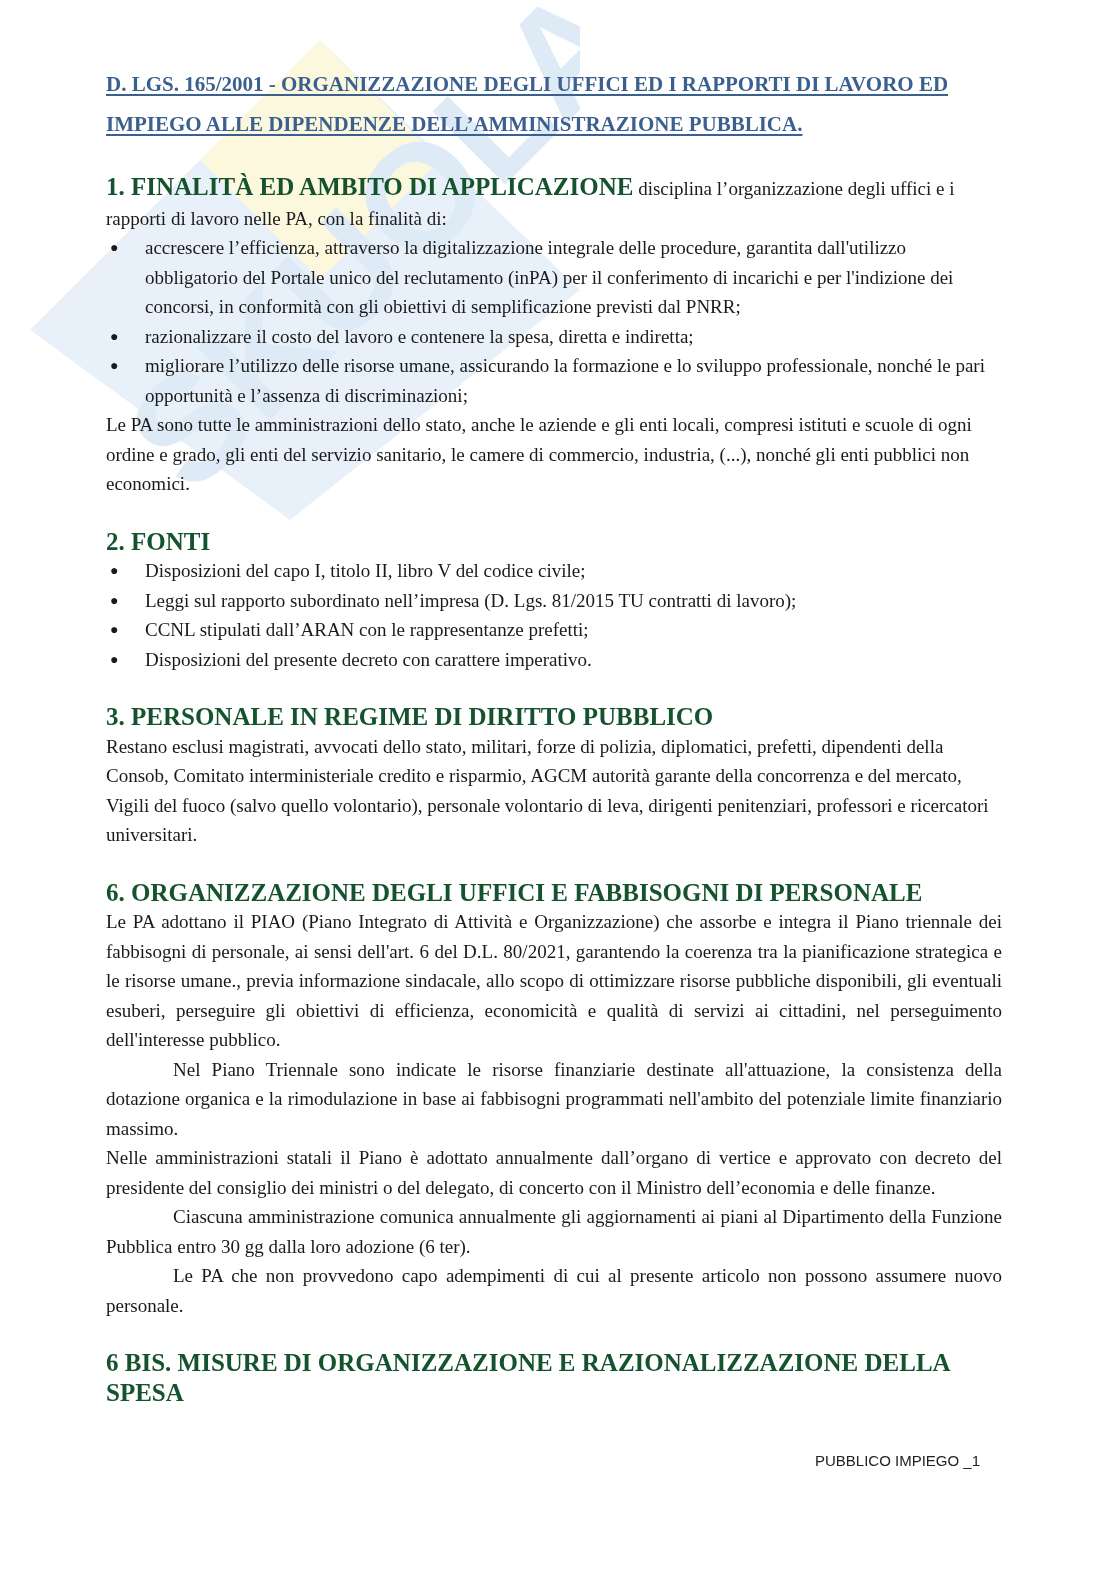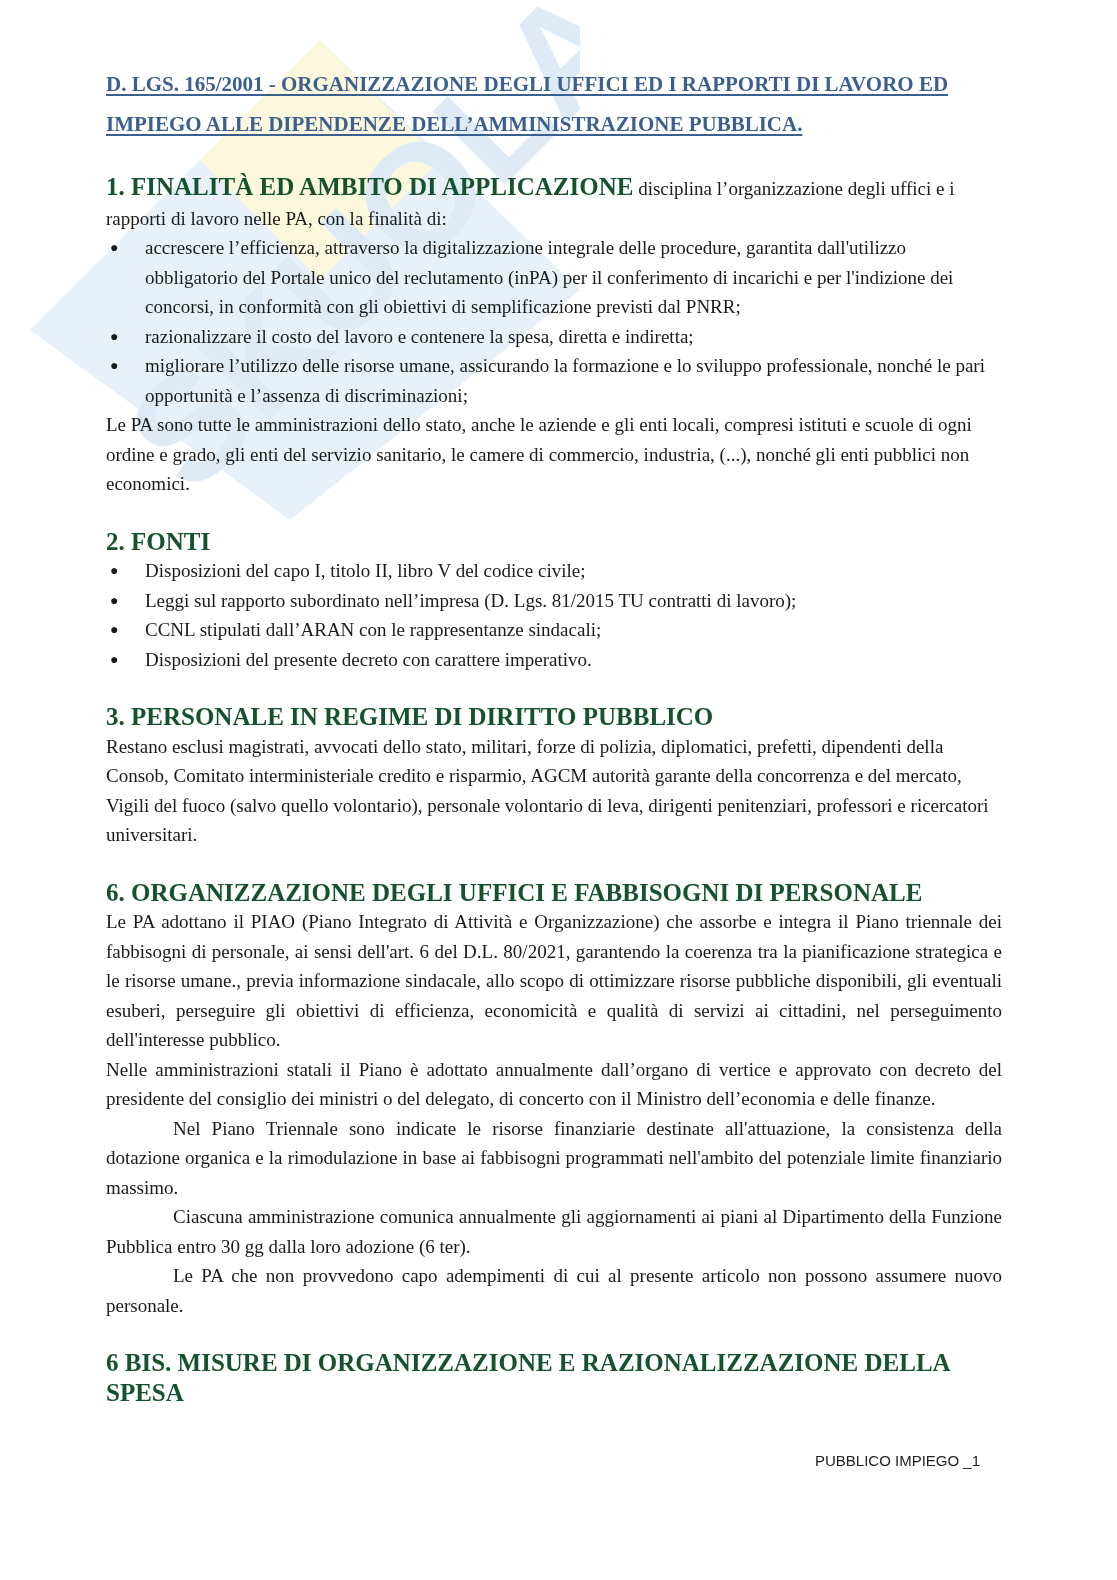--- a/index.html
+++ b/index.html
@@ -38,35 +38,35 @@
       <li><span class="bullet">●</span><span>migliorare l’utilizzo delle risorse umane, assicurando la formazione e lo sviluppo professionale, nonché le pari opportunità e l’assenza di discriminazioni;</span></li>
     </ul>
     <p>Le PA sono tutte le amministrazioni dello stato, anche le aziende e gli enti locali, compresi istituti e scuole di ogni ordine e grado, gli enti del servizio sanitario, le camere di commercio, industria,  (...), nonché gli enti pubblici non economici.</p>
   </div>
 
   <div class="sec">
     <div class="h">2. FONTI</div>
     <ul>
       <li><span class="bullet">●</span><span>Disposizioni del capo I, titolo II, libro V del codice civile;</span></li>
       <li><span class="bullet">●</span><span>Leggi sul rapporto subordinato nell’impresa (D. Lgs. 81/2015 TU contratti di lavoro);</span></li>
-      <li><span class="bullet">●</span><span>CCNL stipulati dall’ARAN con le rappresentanze sindacali;</span></li>
+      <li><span class="bullet">●</span><span>CCNL stipulati dall’ARAN con le rappresentanze prefetti;</span></li>
       <li><span class="bullet">●</span><span>Disposizioni del presente decreto con carattere imperativo.</span></li>
     </ul>
   </div>
 
   <div class="sec">
     <div class="h">3. PERSONALE IN REGIME DI DIRITTO PUBBLICO</div>
     <p>Restano esclusi magistrati, avvocati dello stato, militari, forze di polizia, diplomatici, prefetti, dipendenti della Consob, Comitato interministeriale credito e risparmio, AGCM autorità garante della concorrenza e del mercato, Vigili del fuoco (salvo quello volontario), personale volontario di leva, dirigenti penitenziari, professori e ricercatori universitari.</p>
   </div>
 
   <div class="sec">
     <div class="h">6. ORGANIZZAZIONE DEGLI UFFICI E FABBISOGNI DI PERSONALE</div>
     <p class="just">Le PA adottano il PIAO (Piano Integrato di Attività e Organizzazione) che assorbe e integra il Piano triennale dei fabbisogni di personale, ai sensi dell'art. 6 del D.L. 80/2021, garantendo la coerenza tra la pianificazione strategica e le risorse umane., previa informazione sindacale, allo scopo di ottimizzare risorse pubbliche disponibili, gli eventuali esuberi, perseguire gli obiettivi di efficienza, economicità e qualità di servizi ai cittadini, nel perseguimento dell'interesse pubblico.</p>
+    <p class="just indent">Nel Piano Triennale sono indicate le risorse finanziarie destinate all'attuazione, la consistenza della dotazione organica e la rimodulazione in base ai fabbisogni programmati nell'ambito del potenziale limite finanziario massimo.</p>
     <p class="just">Nelle amministrazioni statali il Piano è adottato annualmente dall’organo di vertice e approvato con decreto del presidente del consiglio dei ministri o del delegato, di concerto con il Ministro dell’economia e delle finanze.</p>
-    <p class="just indent">Nel Piano Triennale sono indicate le risorse finanziarie destinate all'attuazione, la consistenza della dotazione organica e la rimodulazione in base ai fabbisogni programmati nell'ambito del potenziale limite finanziario massimo.</p>
     <p class="just indent">Ciascuna amministrazione comunica annualmente gli aggiornamenti ai piani al Dipartimento della Funzione Pubblica entro 30 gg dalla loro adozione (6 ter).</p>
     <p class="just indent">Le PA che non provvedono capo adempimenti di cui al presente articolo non possono assumere nuovo personale.</p>
   </div>
 
   <div class="sec" style="">
     <div class="h">6 BIS. MISURE DI ORGANIZZAZIONE E RAZIONALIZZAZIONE DELLA SPESA</div>
   </div>
 </div>
 
 <div class="footer">PUBBLICO IMPIEGO _1</div>

